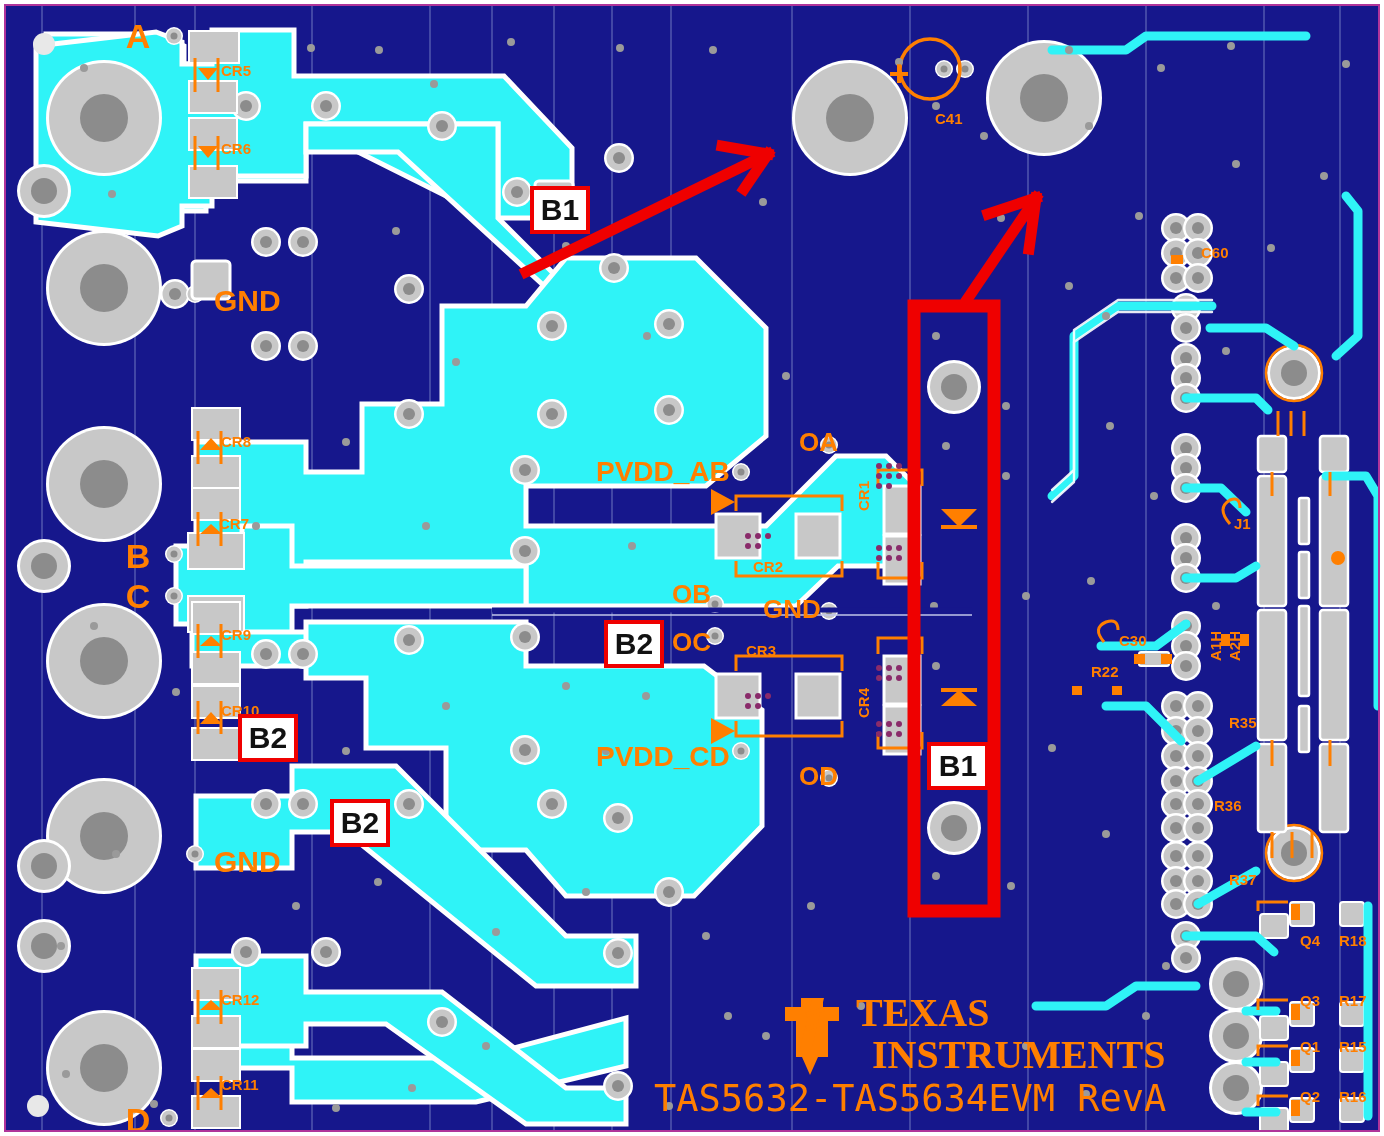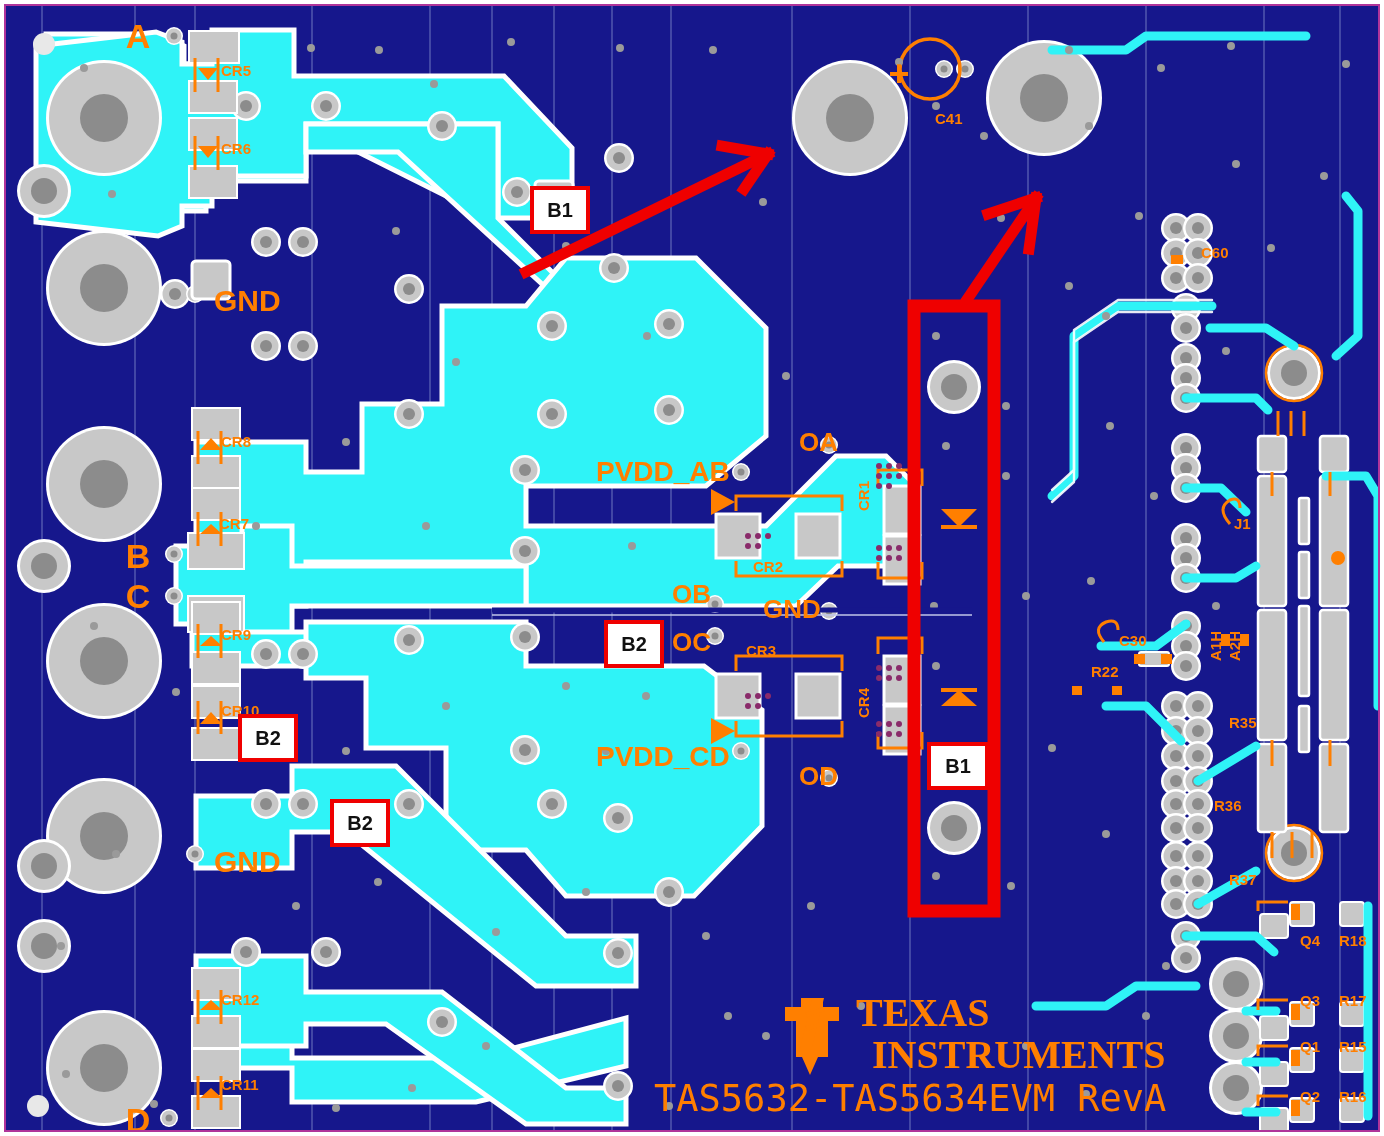--- a/index.html
+++ b/index.html
@@ -6,21 +6,21 @@
   body{font-family:"Liberation Sans",sans-serif;}
   #root{position:relative;width:1384px;height:1136px;background:#ffffff;overflow:hidden;}
   #board{position:absolute;left:4px;top:4px;width:1376px;height:1128px;background:#16178c;
          border:2px solid #b0349a;box-sizing:border-box;}
   #boardinner{position:absolute;inset:0;overflow:hidden;}
   svg.layer{position:absolute;left:0;top:0;width:1376px;height:1128px;overflow:visible;}
   .silk{fill:#ff7f00;font-family:"Liberation Sans",sans-serif;font-weight:bold;}
   .silk-sm{fill:#ff7f00;font-family:"Liberation Sans",sans-serif;font-weight:bold;font-size:15px;}
   .annot-box{position:absolute;background:#ffffff;border:4px solid #ef0000;
        font-family:"Liberation Sans",sans-serif;font-weight:bold;color:#111111;
-       display:flex;align-items:center;justify-content:center;font-size:20px;line-height:1;
+       display:flex;align-items:center;justify-content:center;font-size:30px;line-height:1;
        box-sizing:border-box;}
   .ti-logo-text{fill:#ff7f00;font-family:"Liberation Serif",serif;font-weight:bold;}
   .boardtitle{fill:#ff7f00;font-family:"DejaVu Sans Mono",monospace;font-size:37px;}
 </style>
 </head>
 <body>
 
 <div id="root">
   <div id="board">
    <div id="boardinner">

